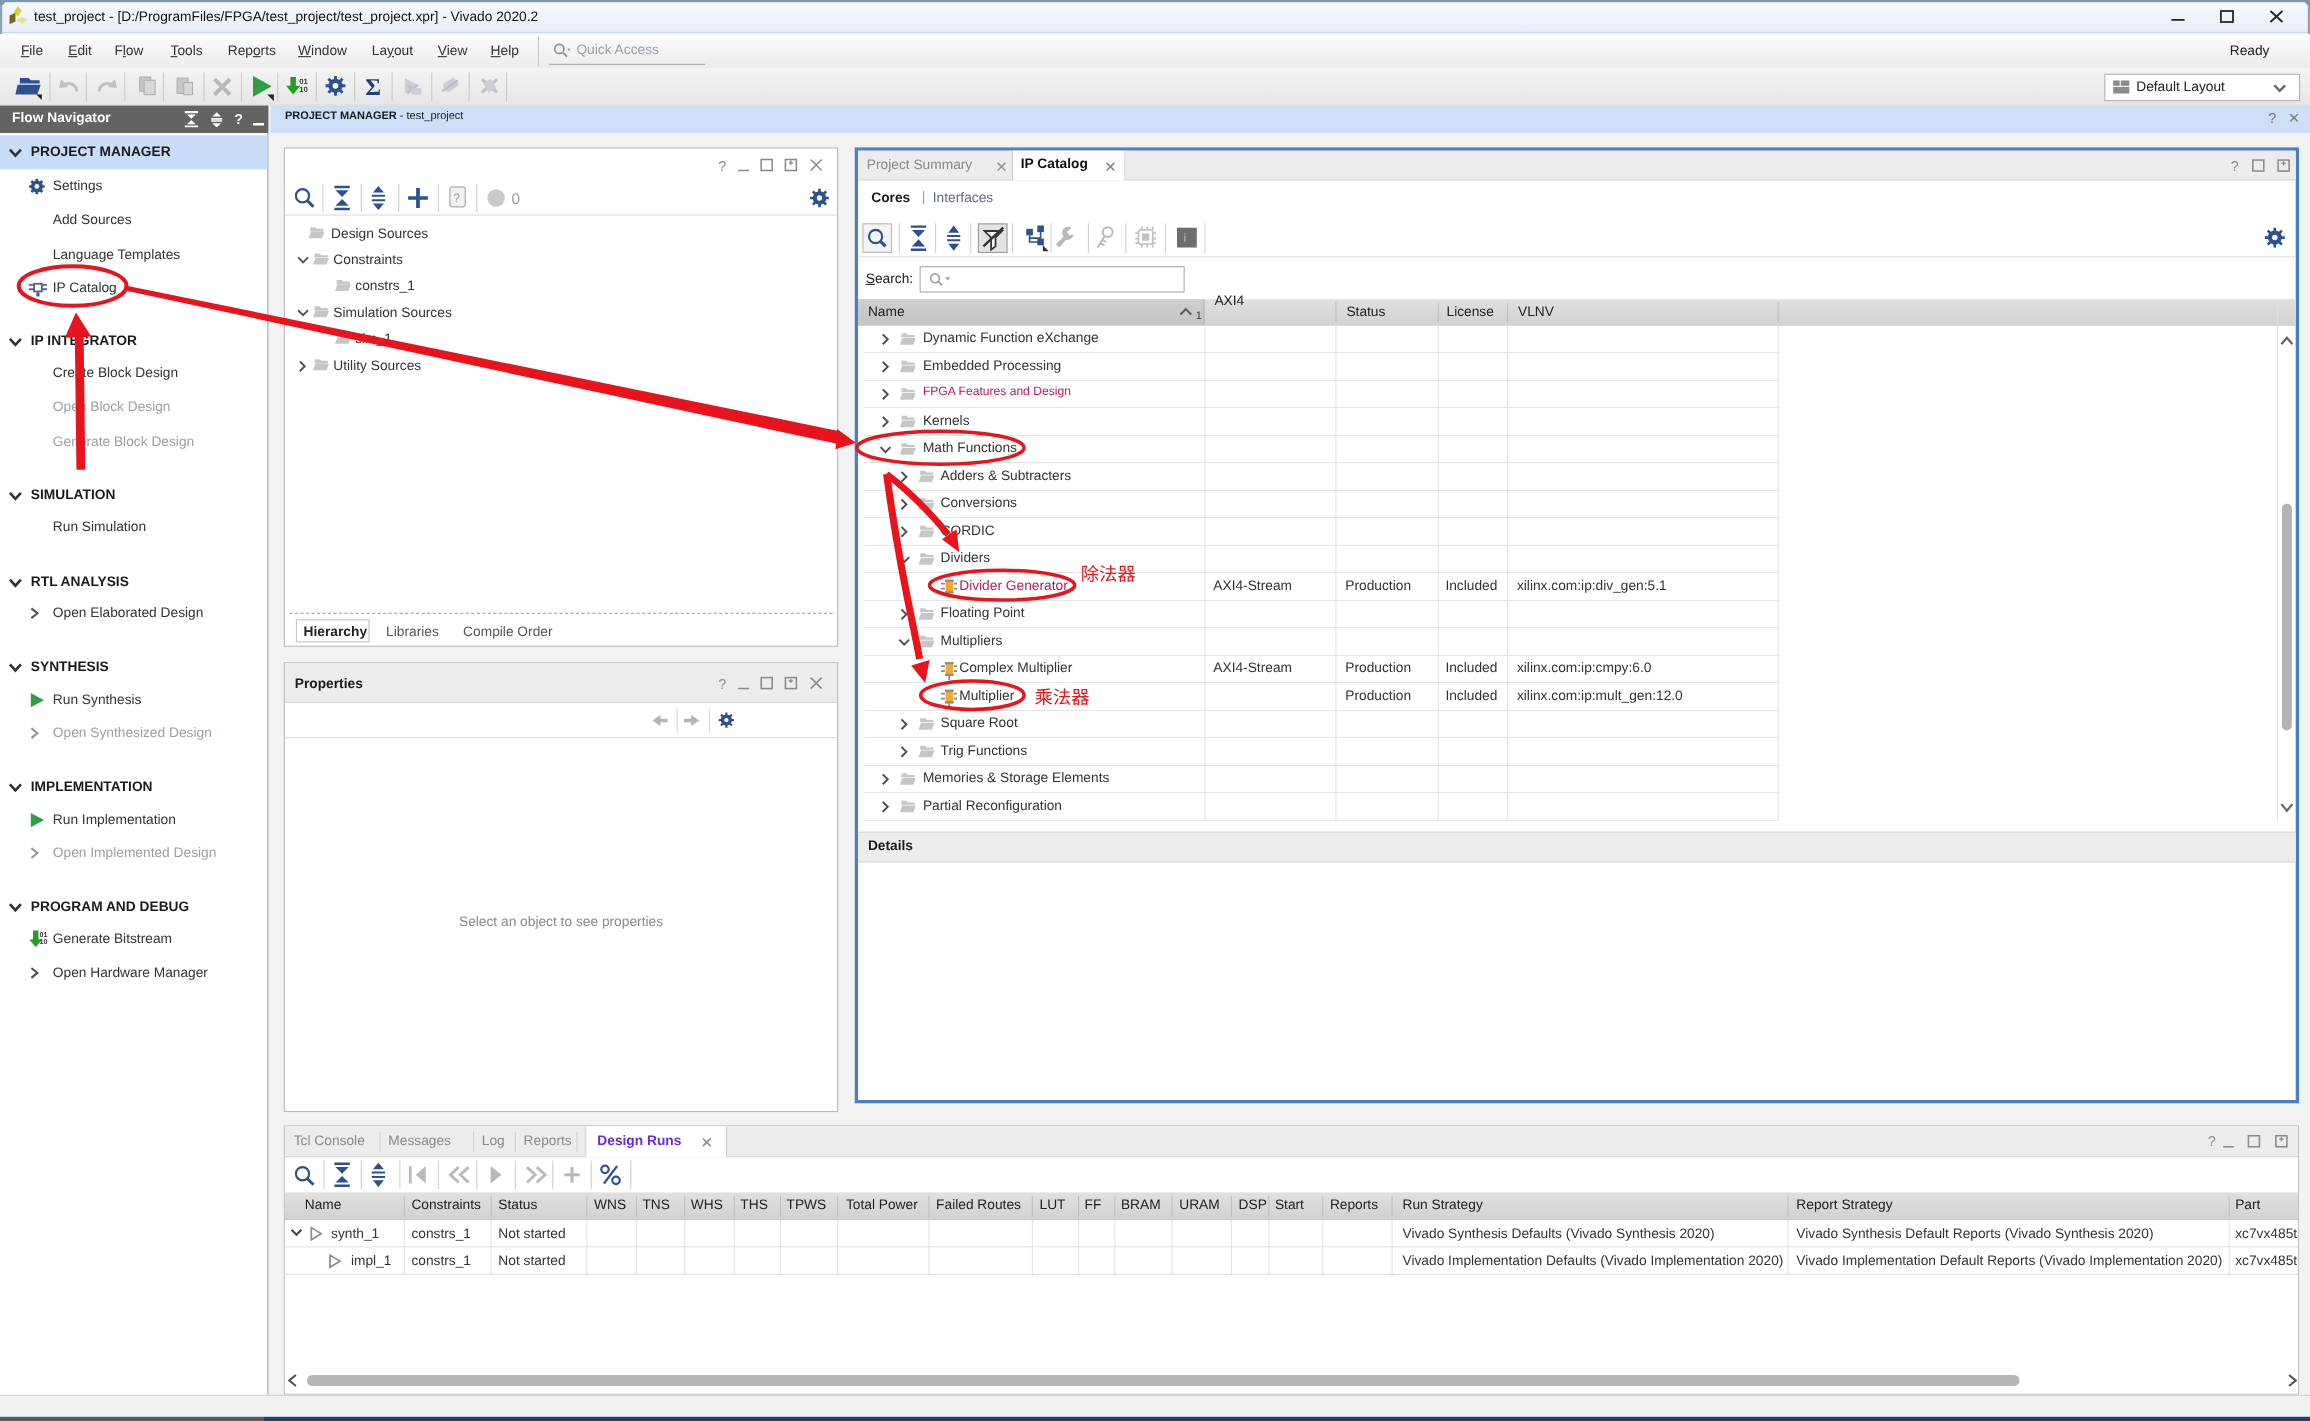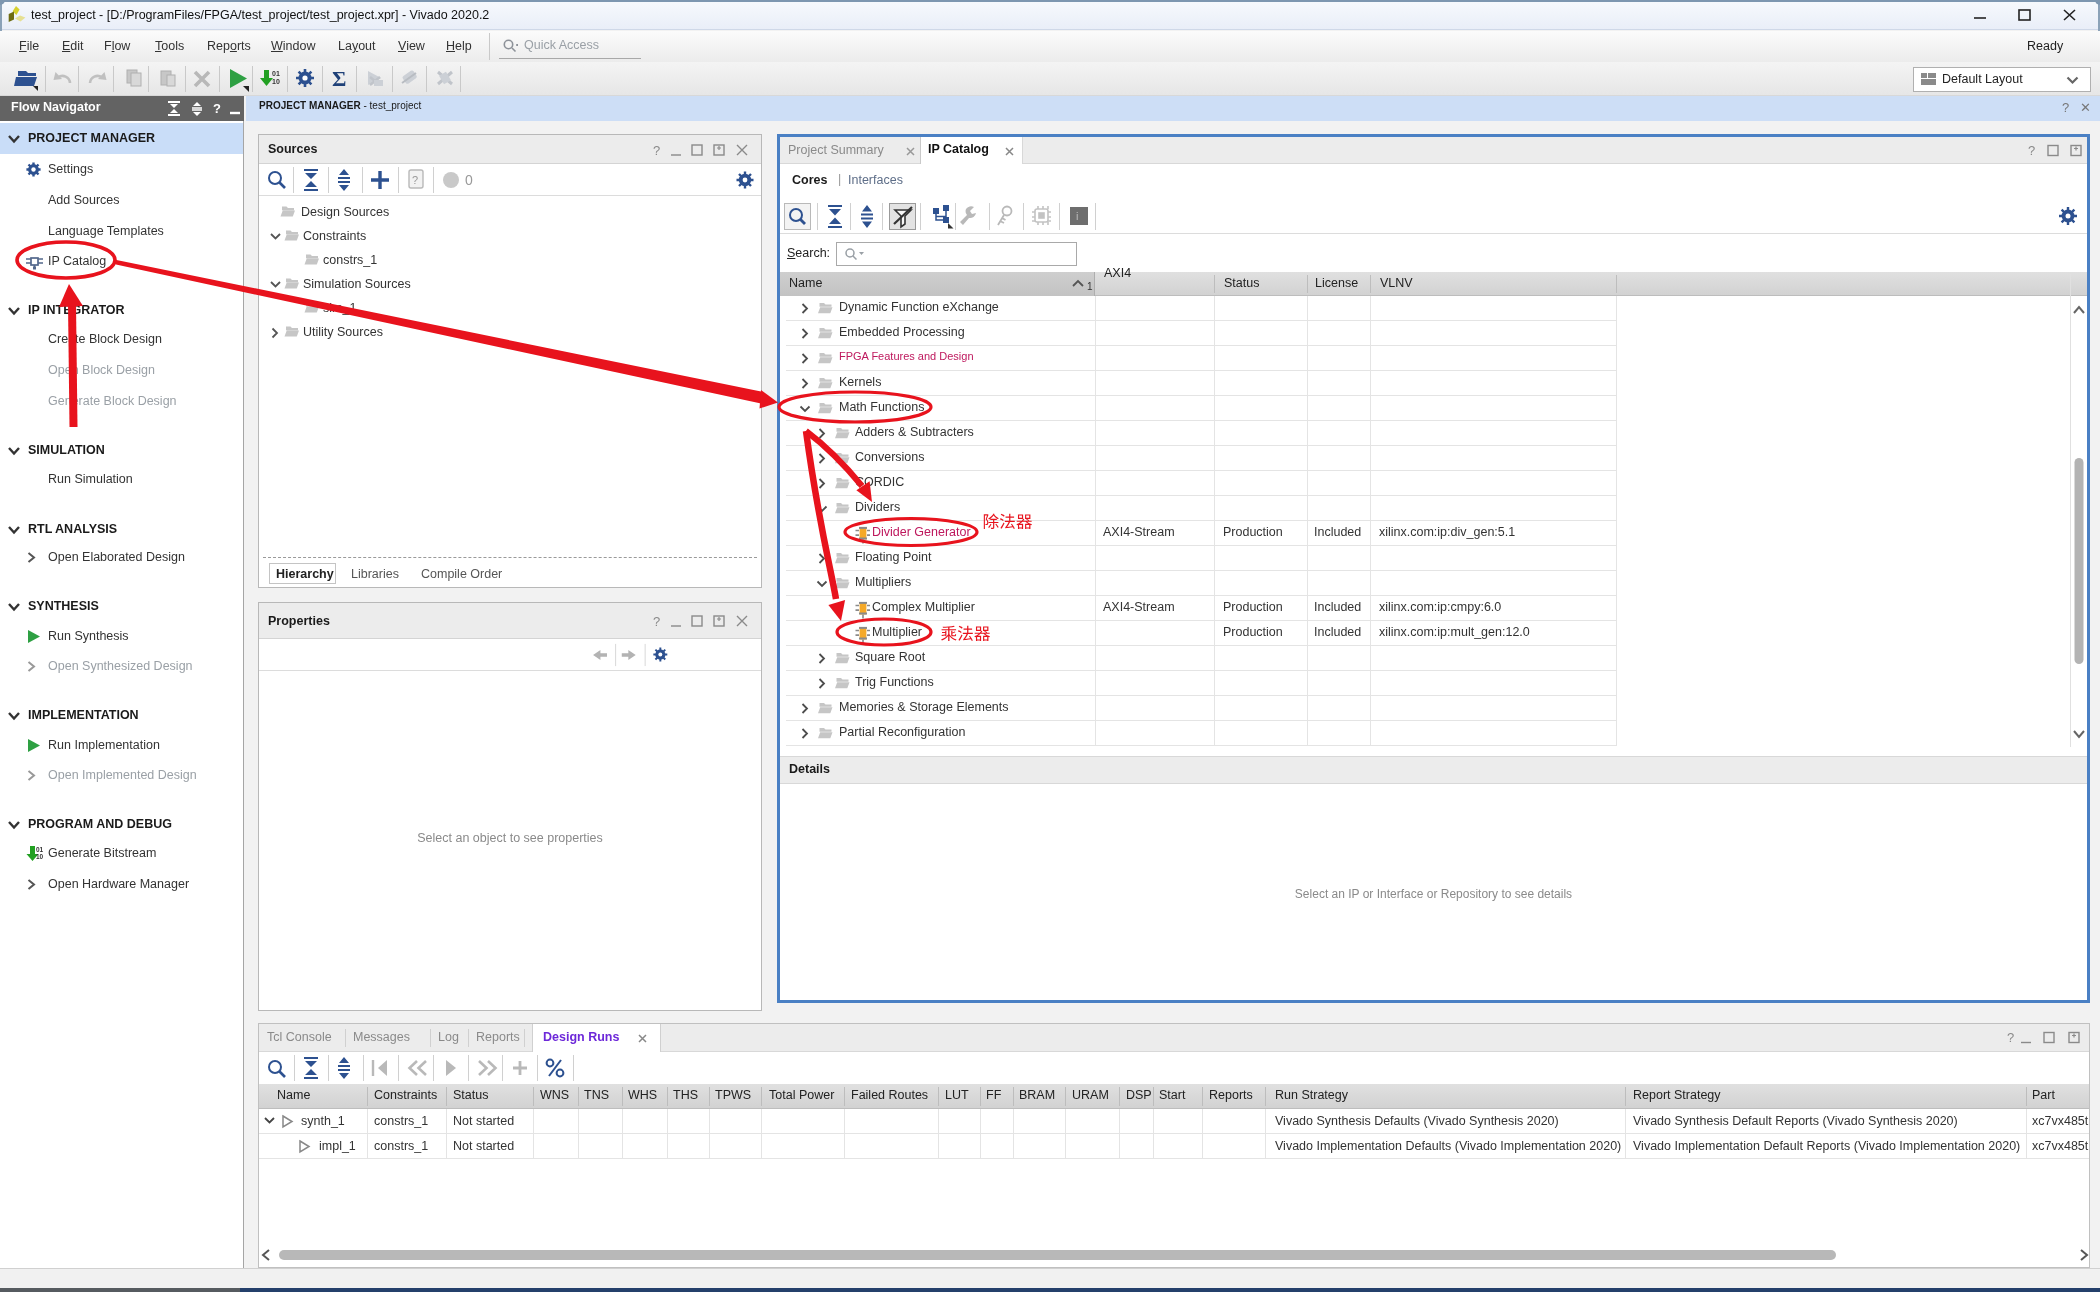--- a/index.html
+++ b/index.html
@@ -227,23 +227,20 @@
   </svg>
 <div class="abs t14" style="left:48px;top:846px">Generate Bitstream</div>
 <svg class="abs" style="left:26px;top:878px" width="10" height="13" viewBox="0 0 10 13">
     <path d="M2.5 2 L8 6.5 L2.5 11" fill="none" stroke="#555" stroke-width="2"></path>
   </svg>
 <div class="abs t14" style="left:48px;top:877px">Open Hardware Manager</div>
 
 <div class="abs" style="left:245px;top:121px;width:1855px;height:1147px;background:#f2f2f2"></div>
 
 <div class="panel" id="sources" style="left:258px;top:134px;width:504px;height:454px">
- <div class="phead">
-      <b>Sources</b>
-    </div>
  <svg class="abs" style="right:8px;top:8px" width="100" height="14" viewBox="0 0 100 14" fill="none" stroke="#8a8a8a" stroke-width="1.4">
   <text x="0" y="12" font-size="13" fill="#8a8a8a" stroke="none" font-family="Liberation Sans">?</text>
   <path d="M18 12 H28"></path>
       <rect x="39" y="2" width="10" height="10"></rect>
       <rect x="61" y="2" width="10" height="10"></rect>
       <path d="M64 5 l4 0 m-2 -2 v4" stroke-width="1.2"></path>
       <path d="M84 2 L94 12 M94 2 L84 12"></path>
  </svg>
  <svg class="abs" style="left:0;top:29px" width="504" height="32" viewBox="0 0 504 32">
   <g stroke="#d0d0d0">
@@ -518,21 +515,20 @@
  <div class="abs" style="left:59px;top:563px;font-size:12.5px;color:#333;white-space:nowrap">Memories &amp; Storage Elements</div>
  <div class="abs" style="left:59px;top:588px;font-size:12.5px;color:#333;white-space:nowrap">Partial Reconfiguration</div>
  <div class="abs" style="left:1290px;top:137px;width:1px;height:473px;background:#e0e0e0"></div>
  <svg class="abs" style="left:1291px;top:160px" width="16" height="450" viewBox="0 0 16 450">
  <path d="M3 16 l5 -6 5 6" fill="none" stroke="#666" stroke-width="2"></path>
  <path d="M3 434 l5 6 5 -6" fill="none" stroke="#666" stroke-width="2"></path>
  <rect x="3.5" y="161" width="9" height="206" rx="4.5" fill="#b3b3b3"></rect>
  </svg>
  <div class="abs" style="left:0;top:619px;width:1307px;height:28px;background:#ececec;border-top:1px solid #d8d8d8;border-bottom:1px solid #d8d8d8"></div>
  <div class="abs" style="left:9px;top:625px;font-size:12.5px;font-weight:bold;color:#1a1a1a">Details</div>
- <div class="abs" style="left:0;top:750px;width:1307px;text-align:center;font-size:12px;color:#8a8a8a">Select an IP or Interface or Repository to see details</div>
 </div>
 
 <div class="panel" id="bottom" style="left:258px;top:1023px;width:1832px;height:245px;border-color:#c0c0c0">
     <div class="abs" style="left:0;top:0;width:1830px;height:28px;background:#ececec;border-bottom:1px solid #d8d8d8"></div>
  <div class="abs" style="left:8px;top:6px;font-size:12.5px;color:#8a8a8a">Tcl Console</div>
  <div class="abs" style="left:94px;top:6px;font-size:12.5px;color:#8a8a8a">Messages</div>
  <div class="abs" style="left:179px;top:6px;font-size:12.5px;color:#8a8a8a">Log</div>
  <div class="abs" style="left:217px;top:6px;font-size:12.5px;color:#8a8a8a">Reports</div>
  <div class="abs" style="left:86px;top:5px;width:1px;height:18px;background:#d0d0d0"></div>
  <div class="abs" style="left:171px;top:5px;width:1px;height:18px;background:#d0d0d0"></div>

